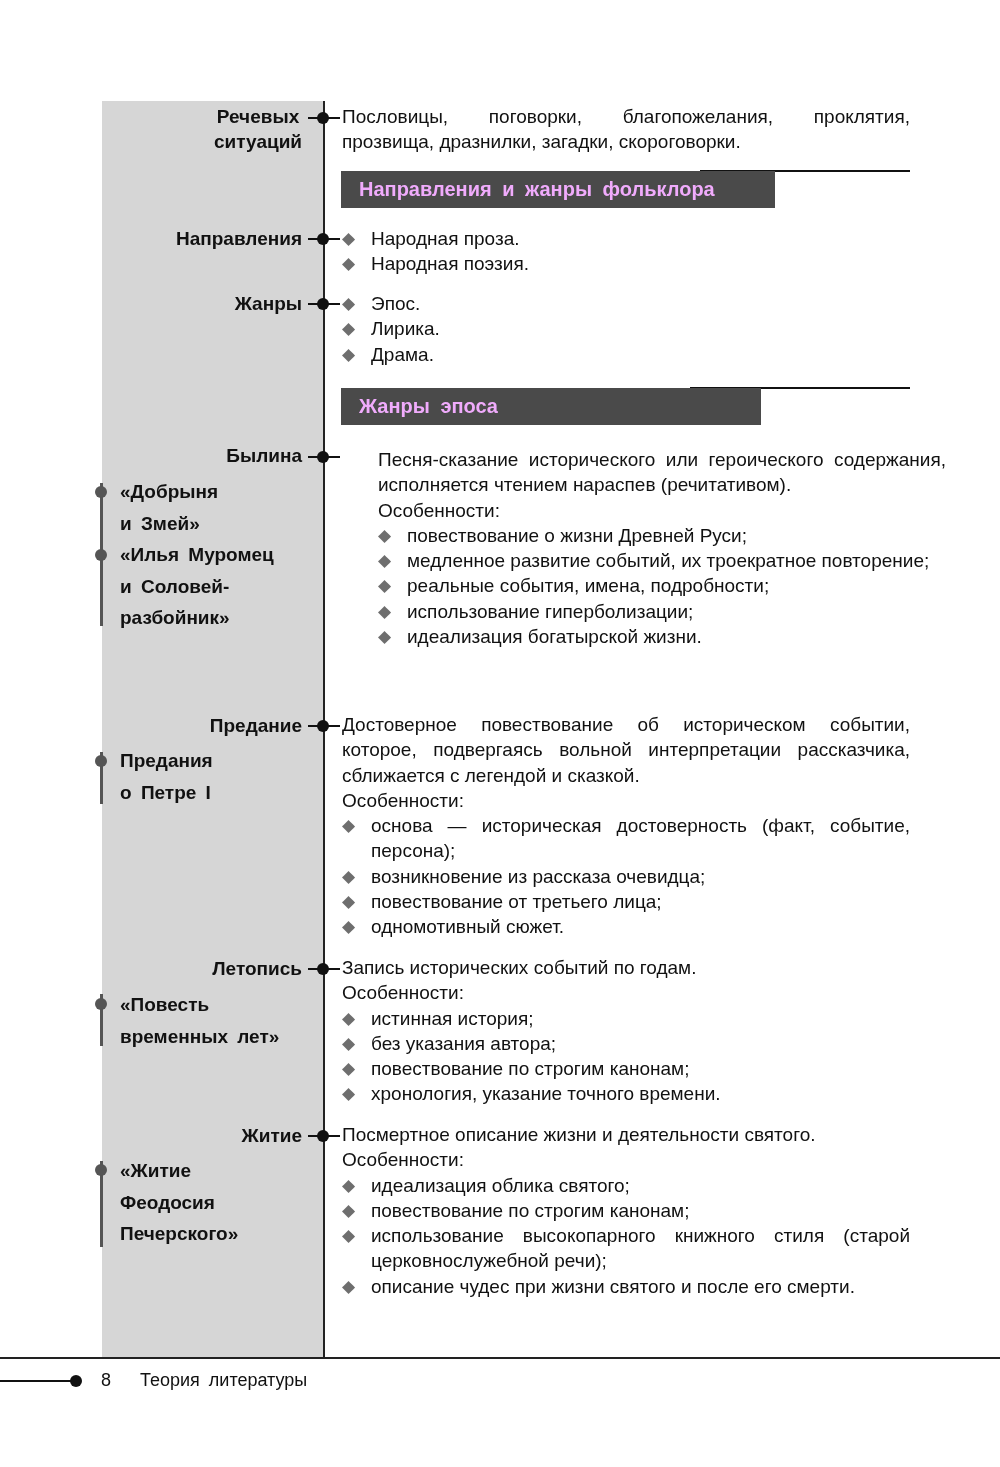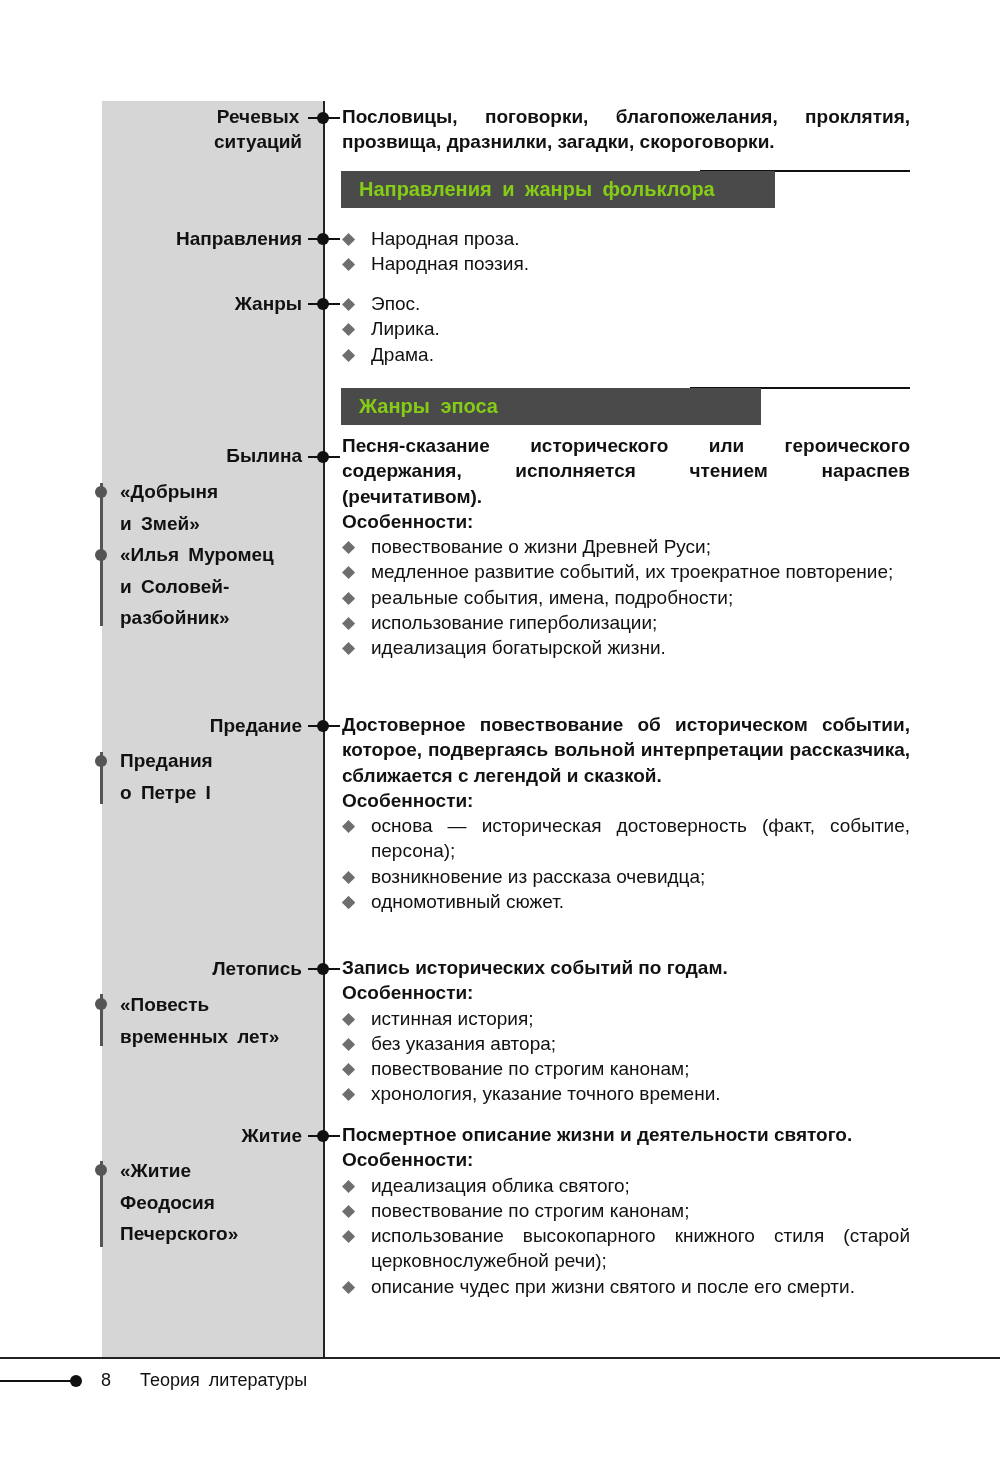--- a/index.html
+++ b/index.html
@@ -7,26 +7,26 @@
          font-family: "Liberation Sans", sans-serif; color: #111; }
   .sidebar { position: absolute; left: 102px; top: 101px; width: 222px; height: 1257px; background: #d6d6d6; }
   .vline { position: absolute; left: 323px; top: 101px; width: 2px; height: 1257px; background: #222; }
   .bottom-rule { position: absolute; left: 0; top: 1357px; width: 1000px; height: 2px; background: #222; }
 
   .term { position: absolute; right: 698px; font-weight: bold; font-size: 19px; line-height: 25px; text-align: right; white-space: nowrap; }
   .term-line { position: absolute; left: 308px; width: 32px; height: 2px; background: #111; }
   .term-dot { position: absolute; left: 317px; width: 12px; height: 12px; border-radius: 50%; background: #111; }
 
   .body { position: absolute; left: 342px; width: 568px; font-size: 19px; line-height: 25.3px; text-align: justify; }
-  .body p { margin: 0; font-weight: bold; }
+  .body p { margin: 0; }
   .body .just { text-align-last: justify; }
   .li { position: relative; padding-left: 29px; }
   .li .dia { position: absolute; left: 0; top: 0; color: #6e6e6e; font-size: 17px; }
 
-  .section-head { position: absolute; left: 341px; height: 37px; background: #4a4a4a; color: #84cc16; font-weight: bold;
+  .section-head { position: absolute; left: 341px; height: 37px; background: #4a4a4a; color: #f0abfc; font-weight: bold;
                   font-size: 20px; line-height: 37px; padding-left: 18px; box-sizing: border-box; word-spacing: 5px; }
   .section-rule { position: absolute; height: 2px; background: #111; }
 
   .works { position: absolute; left: 120px; font-weight: bold; font-size: 19px; line-height: 31.5px; white-space: nowrap; word-spacing: 4px; }
   .works-bar { position: absolute; left: 100px; width: 3px; background: #555; }
   .works-dot { position: absolute; left: 95px; width: 12px; height: 12px; border-radius: 50%; background: #555; }
 
   .footer-line { position: absolute; left: 0; top: 1380px; width: 78px; height: 2px; background: #111; }
   .footer-dot { position: absolute; left: 70px; top: 1375px; width: 12px; height: 12px; border-radius: 50%; background: #111; }
   .footer-page { position: absolute; left: 101px; top: 1370px; font-size: 18px; }
@@ -68,21 +68,21 @@
   <div class="li"><span class="dia">◆</span><span>Лирика.</span></div>
   <div class="li"><span class="dia">◆</span><span>Драма.</span></div>
 </div>
 
 <div class="section-rule" style="left:690px; top:387px; width:220px;"></div>
 <div class="section-head" style="top:388px; width:420px;">Жанры эпоса</div>
 
 <div class="term" style="top:443px;">Былина</div>
 <div class="term-line" style="top:456px;"></div>
 <div class="term-dot" style="top:451px;"></div>
-<div class="body" style="top:433px;">
+<div class="body" style="top:447px;margin-left:36px;">
   <p style="hyphens:auto;">Песня-сказание исторического или героического содержания, исполняется чтением нараспев (речитативом).</p>
   <p>Особенности:</p>
   <div class="li"><span class="dia">◆</span><span>повествование о жизни Древней Руси;</span></div>
   <div class="li"><span class="dia">◆</span><span>медленное развитие событий, их троекратное повторение;</span></div>
   <div class="li"><span class="dia">◆</span><span>реальные события, имена, подробности;</span></div>
   <div class="li"><span class="dia">◆</span><span>использование гиперболизации;</span></div>
   <div class="li"><span class="dia">◆</span><span>идеализация богатырской жизни.</span></div>
 </div>
 <div class="works-bar" style="top:483px; height:143px;"></div>
 <div class="works-dot" style="top:486px;"></div>
@@ -96,21 +96,21 @@
 </div>
 
 <div class="term" style="top:713px;">Предание</div>
 <div class="term-line" style="top:725px;"></div>
 <div class="term-dot" style="top:720px;"></div>
 <div class="body" style="top:712px;">
   <p>Достоверное повествование об историческом событии, которое, подвергаясь вольной интерпретации рассказчика, сближается с легендой и сказкой.</p>
   <p>Особенности:</p>
   <div class="li"><span class="dia">◆</span><span>основа — историческая достоверность (факт, событие, персона);</span></div>
   <div class="li"><span class="dia">◆</span><span>возникновение из рассказа очевидца;</span></div>
-  <div class="li"><span class="dia">◆</span></div>
+  <div class="li"><span class="dia">◆</span><span>повествование от третьего лица;</span></div>
   <div class="li"><span class="dia">◆</span><span>одномотивный сюжет.</span></div>
 </div>
 <div class="works-bar" style="top:752px; height:52px;"></div>
 <div class="works-dot" style="top:755px;"></div>
 <div class="works" style="top:745px;">
   <div>Предания</div>
   <div>о Петре I</div>
 </div>
 
 <div class="term" style="top:956px;">Летопись</div>

